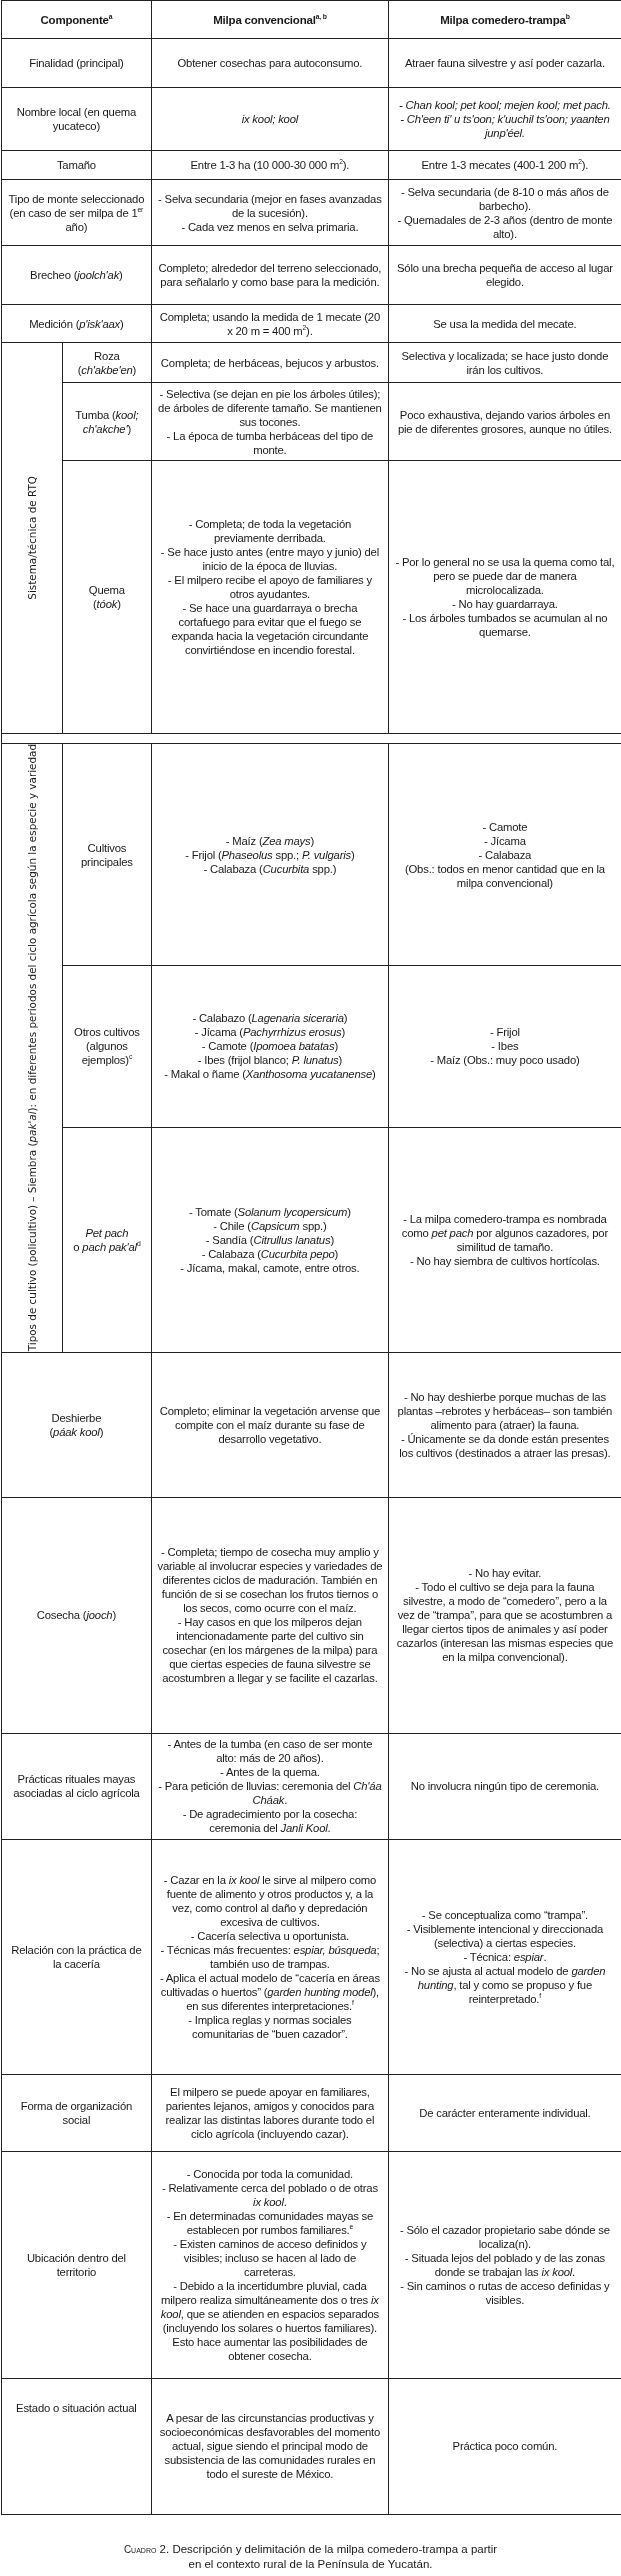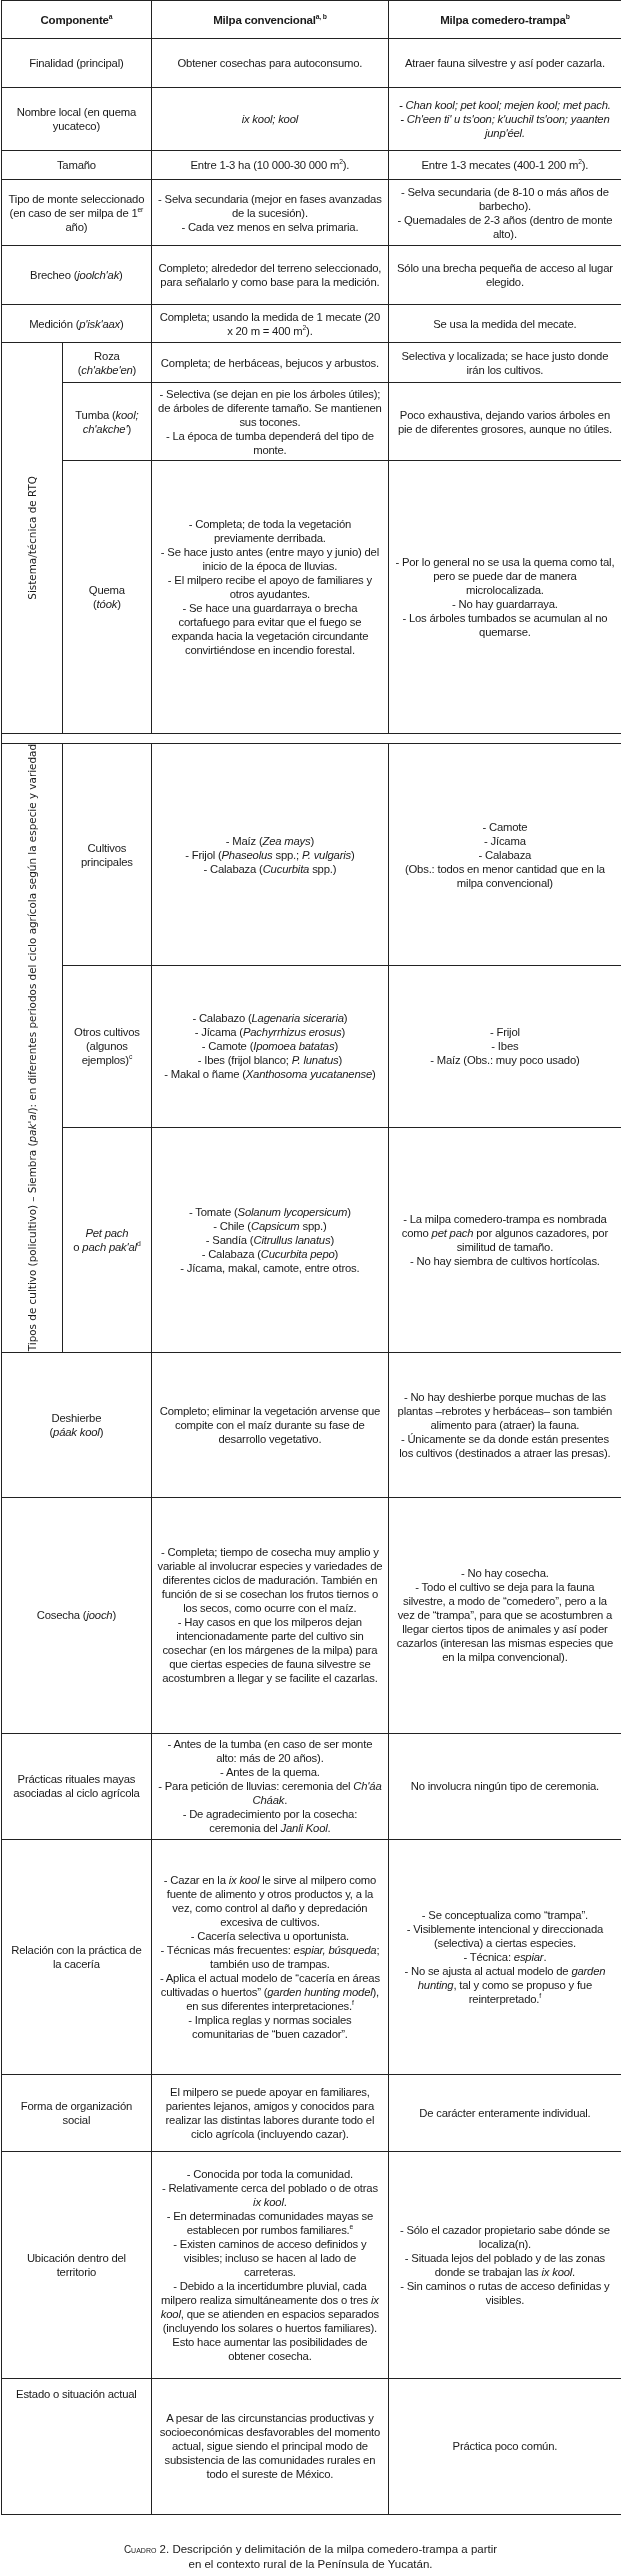--- a/index.html
+++ b/index.html
@@ -110,21 +110,21 @@
             <div>Roza</div>
             <div>(<i>ch'akbe'en</i>)</div>
           </td>
       <td>Completa; de herbáceas, bejucos y arbustos.</td>
       <td>Selectiva y localizada; se hace justo donde irán los cultivos.</td>
     </tr>
     <tr style="height:66px">
       <td><span>Tumba (</span><i>kool; ch'akche'</i><span>)</span></td>
       <td class="lines">
             <div>- Selectiva (se dejan en pie los árboles útiles); de árboles de diferente tamaño. Se mantienen sus tocones.</div>
-            <div>- La época de tumba dependerá del tipo de monte.</div>
+            <div>- La época de tumba herbáceas del tipo de monte.</div>
           </td>
       <td>Poco exhaustiva, dejando varios árboles en pie de diferentes grosores, aunque no útiles.</td>
     </tr>
     <tr style="height:273px">
       <td class="lines">
             <div>Quema</div>
             <div>(<i>tóok</i>)</div>
           </td>
       <td class="lines" style="padding-top:0;padding-bottom:20px">
             <div>- Completa; de toda la vegetación previamente derribada.</div>
@@ -204,21 +204,21 @@
             <div>- Únicamente se da donde están presentes los cultivos (destinados a atraer las presas).</div>
           </td>
     </tr>
     <tr style="height:236px">
       <td colspan="2"><span>Cosecha (</span><i>jooch</i><span>)</span></td>
       <td class="lines">
             <div>- Completa; tiempo de cosecha muy amplio y variable al involucrar especies y variedades de diferentes ciclos de maduración. También en función de si se cosechan los frutos tiernos o los secos, como ocurre con el maíz.</div>
             <div>- Hay casos en que los milperos dejan intencionadamente parte del cultivo sin cosechar (en los márgenes de la milpa) para que ciertas especies de fauna silvestre se acostumbren a llegar y se facilite el cazarlas.</div>
           </td>
       <td class="lines">
-            <div>- No hay cosecha.</div>
+            <div>- No hay evitar.</div>
             <div>- Todo el cultivo se deja para la fauna silvestre, a modo de “comedero”, pero a la vez de “trampa”, para que se acostumbren a llegar ciertos tipos de animales y así poder cazarlos (interesan las mismas especies que en la milpa convencional).</div>
           </td>
     </tr>
     <tr style="height:101px">
       <td colspan="2">Prácticas rituales mayas asociadas al ciclo agrícola</td>
       <td class="lines">
         <div>- Antes de la tumba (en caso de ser monte alto: más de 20 años).</div>
         <div>- Antes de la quema.</div>
         <div><span>- Para petición de lluvias: ceremonia del </span><i>Ch'áa Cháak</i><span>.</span></div>
         <div><span>- De agradecimiento por la cosecha: ceremonia del </span><i>Janli Kool</i><span>.</span></div>
@@ -255,21 +255,21 @@
         <div>- Existen caminos de acceso definidos y visibles; incluso se hacen al lado de carreteras.</div>
         <div><span>- Debido a la incertidumbre pluvial, cada milpero realiza simultáneamente dos o tres </span><i>ix kool</i><span>, que se atienden en espacios separados (incluyendo los solares o huertos familiares). Esto hace aumentar las posibilidades de obtener cosecha.</span></div>
       </td>
       <td class="lines">
         <div>- Sólo el cazador propietario sabe dónde se localiza(n).</div>
         <div><span>- Situada lejos del poblado y de las zonas donde se trabajan las </span><i>ix kool</i><span>.</span></div>
         <div>- Sin caminos o rutas de acceso definidas y visibles.</div>
       </td>
     </tr>
     <tr style="height:136px">
-      <td colspan="2" style="vertical-align:top;padding-top:8px">Estado o situación actual</td>
+      <td colspan="2" style="vertical-align:top;padding-top:22px">Estado o situación actual</td>
       <td>A pesar de las circunstancias productivas y socioeconómicas desfavorables del momento actual, sigue siendo el principal modo de subsistencia de las comunidades rurales en todo el sureste de México.</td>
       <td>Práctica poco común.</td>
     </tr>
   </tbody>
 </table>
 
 <div class="caption">
   <div><span class="sc">Cuadro</span><span> 2. </span><span>Descripción y delimitación de la milpa comedero-trampa a partir</span></div>
   <div>en el contexto rural de la Península de Yucatán.</div>
 </div>

